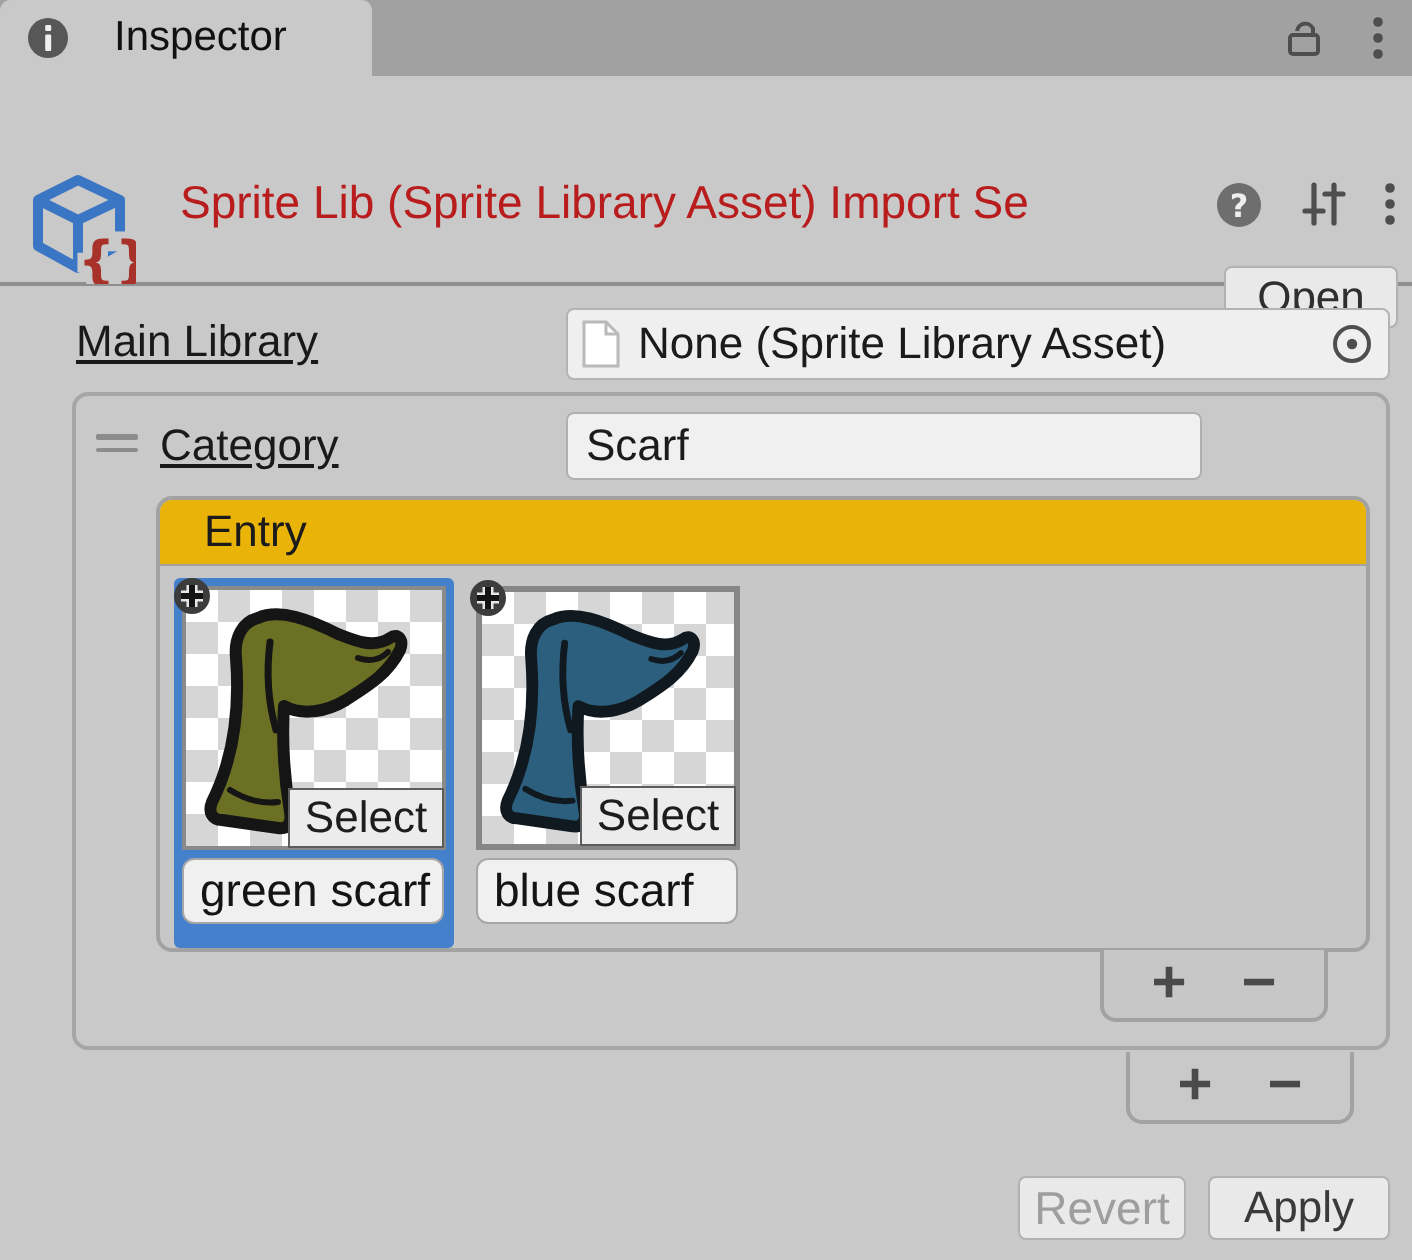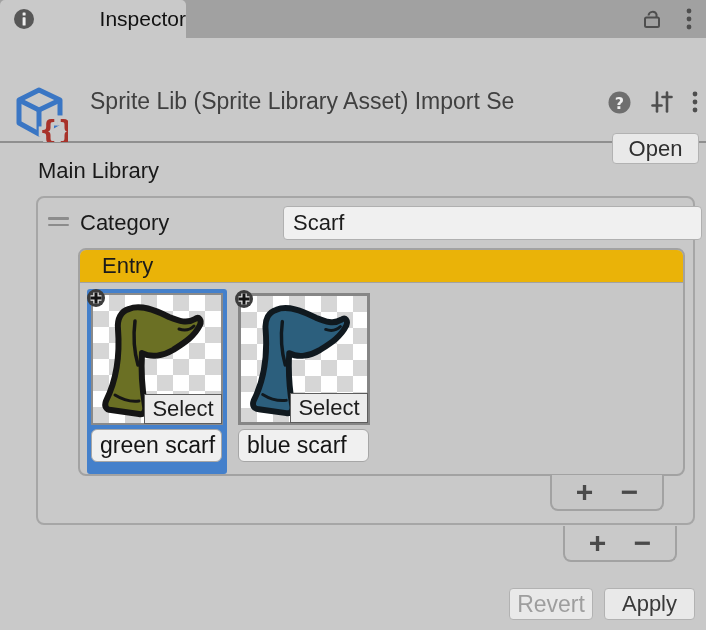--- a/index.html
+++ b/index.html
@@ -6,51 +6,51 @@
   *{box-sizing:border-box;}
   .stage{
     position:relative;width:706px;height:630px;overflow:hidden;
     font-family:"Liberation Sans","DejaVu Sans",sans-serif;
     background:#c9c9c9;color:#1b1b1b;
     -webkit-font-smoothing:antialiased;
   }
   
   .tabbar{position:absolute;left:0;top:0;width:706px;height:38px;background:#a1a1a1;}
   .tab{position:absolute;left:0;top:0;width:186px;height:38px;background:#c9c9c9;
-       border-radius:5px 5px 0 0;display:flex;align-items:center;padding-left:13px;gap:22px;justify-content:space-between;}
+       border-radius:5px 5px 0 0;display:flex;align-items:center;padding-left:13px;gap:22px;}
   .tab-label{font-size:21px;color:#111;}
   .tb-icons{position:absolute;right:0;top:0;height:38px;display:flex;align-items:center;gap:22px;padding-right:14px;}
   
   .header{position:absolute;left:0;top:38px;width:706px;height:105px;background:#c9c9c9;
           border-bottom:2px solid #8f8f8f;}
   .asset-icon{position:absolute;left:12px;top:48px;}
   .title{position:absolute;left:90px;top:50px;width:516px;height:30px;font-size:23px;
-         white-space:nowrap;overflow:hidden;color:#404040;}
+         white-space:nowrap;overflow:hidden;color:#b91c1c;}
   .hdr-icons{position:absolute;right:8px;top:51px;display:flex;align-items:center;gap:17px;}
   .btn{background:#e9e9e9;border:1px solid #b2b2b2;border-radius:4px;
        font-size:22px;color:#2f2f2f;display:flex;align-items:center;justify-content:center;
        font-family:inherit;}
   .open-btn{position:absolute;left:612px;top:95px;width:87px;height:31px;}
   
-  .row-label{position:absolute;font-size:22px;color:#191919;}
+  .row-label{position:absolute;font-size:22px;color:#191919;text-decoration:underline;}
   .objfield{position:absolute;left:283px;top:154px;width:412px;height:36px;background:#efefef;
             border:1px solid #b3b3b3;border-radius:4px;display:flex;align-items:center;}
   .objfield .page{margin:0 8px 0 6px;}
   .objfield .val{font-size:22px;color:#1b1b1b;flex:1;white-space:nowrap;overflow:hidden;}
   .objfield .picker{width:36px;height:100%;display:flex;align-items:center;justify-content:center;}
   
   .cat-box{position:absolute;left:36px;top:196px;width:659px;height:329px;
            border:2px solid #a6a6a6;border-radius:8px;}
   .drag-handle{position:absolute;left:48px;top:217px;width:21px;height:9px;}
   .drag-handle i{display:block;height:2.5px;background:#8c8c8c;margin-bottom:4px;border-radius:1px;}
   .cat-label{left:80px;top:210px;}
   .textfield{position:absolute;background:#f0f0f0;border:1px solid #b0b0b0;border-radius:4px;
              font-size:22px;color:#1b1b1b;display:flex;align-items:center;padding:0 9px;
              white-space:nowrap;overflow:hidden;}
-  .cat-field{left:283px;top:206px;width:419px;height:34px;}
+  .cat-field{left:283px;top:206px;width:318px;height:34px;}
   
   .entry-box{position:absolute;left:78px;top:248px;width:607px;height:228px;
              border:2px solid #a2a2a2;border-radius:8px;background:#c7c7c7;}
   .entry-head{position:absolute;left:0;top:0;width:100%;height:33px;background:#eab308;
               border-radius:6px 6px 0 0;border-bottom:1px solid #a2a2a2;
               display:flex;align-items:center;padding-left:22px;font-size:22px;color:#1b1b1b;}
   .cells{position:absolute;left:7px;top:39px;display:flex;align-items:flex-start;gap:7px;}
   .cell{position:relative;padding:4px 4px 12px 4px;border-radius:3px;}
   .cell.selected{background:#4480cb;}
   .thumb{position:relative;width:132px;height:132px;border:2px solid #8a8a8a;background:#be185d;}
@@ -144,20 +144,35 @@
           <circle cx="3" cy="4" r="2.4"></circle>
             <circle cx="3" cy="12" r="2.4"></circle>
             <circle cx="3" cy="20" r="2.4"></circle>
         </svg>
       </span>
     </div>
     <button class="btn open-btn">Open</button>
   </div>
 
   <div class="row-label" style="left:38px;top:158px;">Main Library</div>
+  <div class="objfield">
+    <span class="page">
+      <svg width="21" height="26" viewBox="0 0 21 26">
+        <path d="M2 2 H 13 L 19 8 V 24 H 2 Z" fill="#ffffff" stroke="#b9b9b9" stroke-width="1.5"></path>
+        <path d="M13 2 L 13 8 L 19 8" fill="none" stroke="#b9b9b9" stroke-width="1.5"></path>
+      </svg>
+    </span>
+    <span class="val">None (Sprite Library Asset)</span>
+    <span class="picker">
+      <svg width="22" height="22" viewBox="0 0 22 22">
+        <circle cx="11" cy="11" r="8.5" fill="none" stroke="#4e4e4e" stroke-width="2"></circle>
+        <circle cx="11" cy="11" r="2.6" fill="#4e4e4e"></circle>
+      </svg>
+    </span>
+  </div>
 
   <div class="cat-box"></div>
   <span class="drag-handle">
       <i></i>
       <i></i>
     </span>
   <div class="row-label cat-label" style="position:absolute;">Category</div>
   <div class="textfield cat-field">Scarf</div>
 
   <div class="entry-box">

